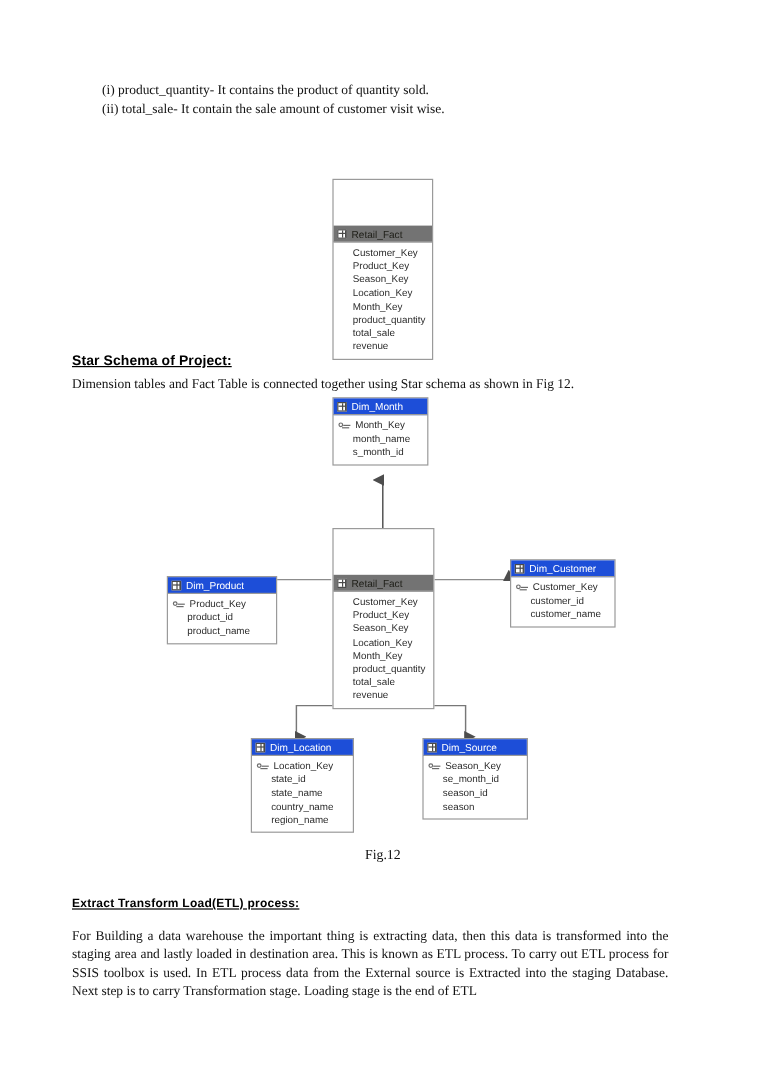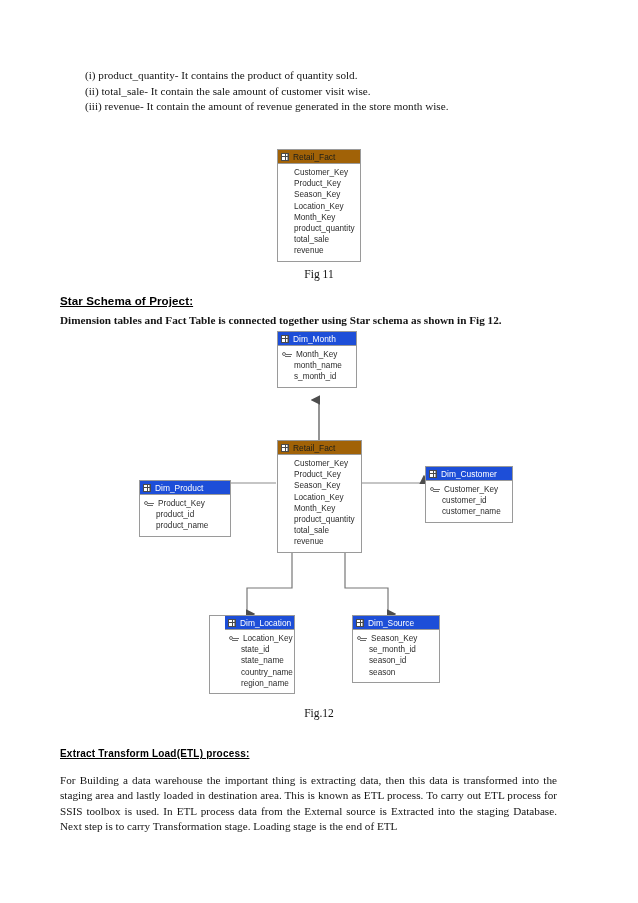--- a/index.html
+++ b/index.html
@@ -61,21 +61,20 @@
   }
   #etl-head {
     left: 60px; top: 748px;
     font-size: 10px;
     letter-spacing: 0.2px;
   }
 
   #star-schema-desc {
     left: 60px; top: 313px; width: 500px;
     white-space: nowrap;
-    font-weight: bold;
   }
 
   #etl-paragraph {
     left: 60px; top: 773px; width: 497px;
     text-align: justify;
     line-height: 15.4px;
   }
 
   
   .entity {
@@ -90,22 +89,23 @@
     display: flex;
     align-items: center;
     gap: 4px;
     height: 14px;
     padding: 0 3px;
     font-size: 8.4px;
     box-sizing: border-box;
     border-bottom: 1px solid #9a9a9a;
   }
   .entity.fact .entity-header {
-    background: #a16207;
+    background: #737373;
     color: #20201a;
+    margin-top: 38px;
   }
   .entity.dim .entity-header {
     background: #1d4ed8;
     color: #ffffff;
   }
   .entity-body {
     padding: 3px 3px 4px 4px;
   }
   .field {
     display: flex;
@@ -175,21 +175,20 @@
     width: 638px; height: 380px;
     z-index: 1;
   }
 </style>
 </head>
 <body>
 
 <div class="doc-text intro-list">
   <div>(i) product_quantity- It contains the product of quantity sold.</div>
   <div>(ii) total_sale- It contain the sale amount of customer visit wise.</div>
-  <div>(iii) revenue- It contain the amount of revenue generated in the store month wise.</div>
 </div>
 
 <div class="entity fact" id="fig11-retail-fact" style="left:277px; top:149px; width:84px;">
   <div class="entity-header">
     <span class="tbl-icon"></span>
     <span>Retail_Fact</span>
   </div>
   <div class="entity-body">
     <div class="field">
         <span class="field-label">Customer_Key</span>
@@ -333,21 +332,21 @@
     </div>
     <div class="field">
         <span class="field-label">customer_id</span>
       </div>
     <div class="field">
         <span class="field-label">customer_name</span>
       </div>
   </div>
 </div>
 
-<div class="entity dim" style="left:209px; top:615px; width:86px;padding-left:15px;">
+<div class="entity dim" style="left:209px; top:615px; width:86px;">
   <div class="entity-header">
     <span class="tbl-icon"></span>
     <span>Dim_Location</span>
   </div>
   <div class="entity-body">
     <div class="field pk">
       <span class="key-icon"></span>
       <span class="field-label">Location_Key</span>
     </div>
     <div class="field">

